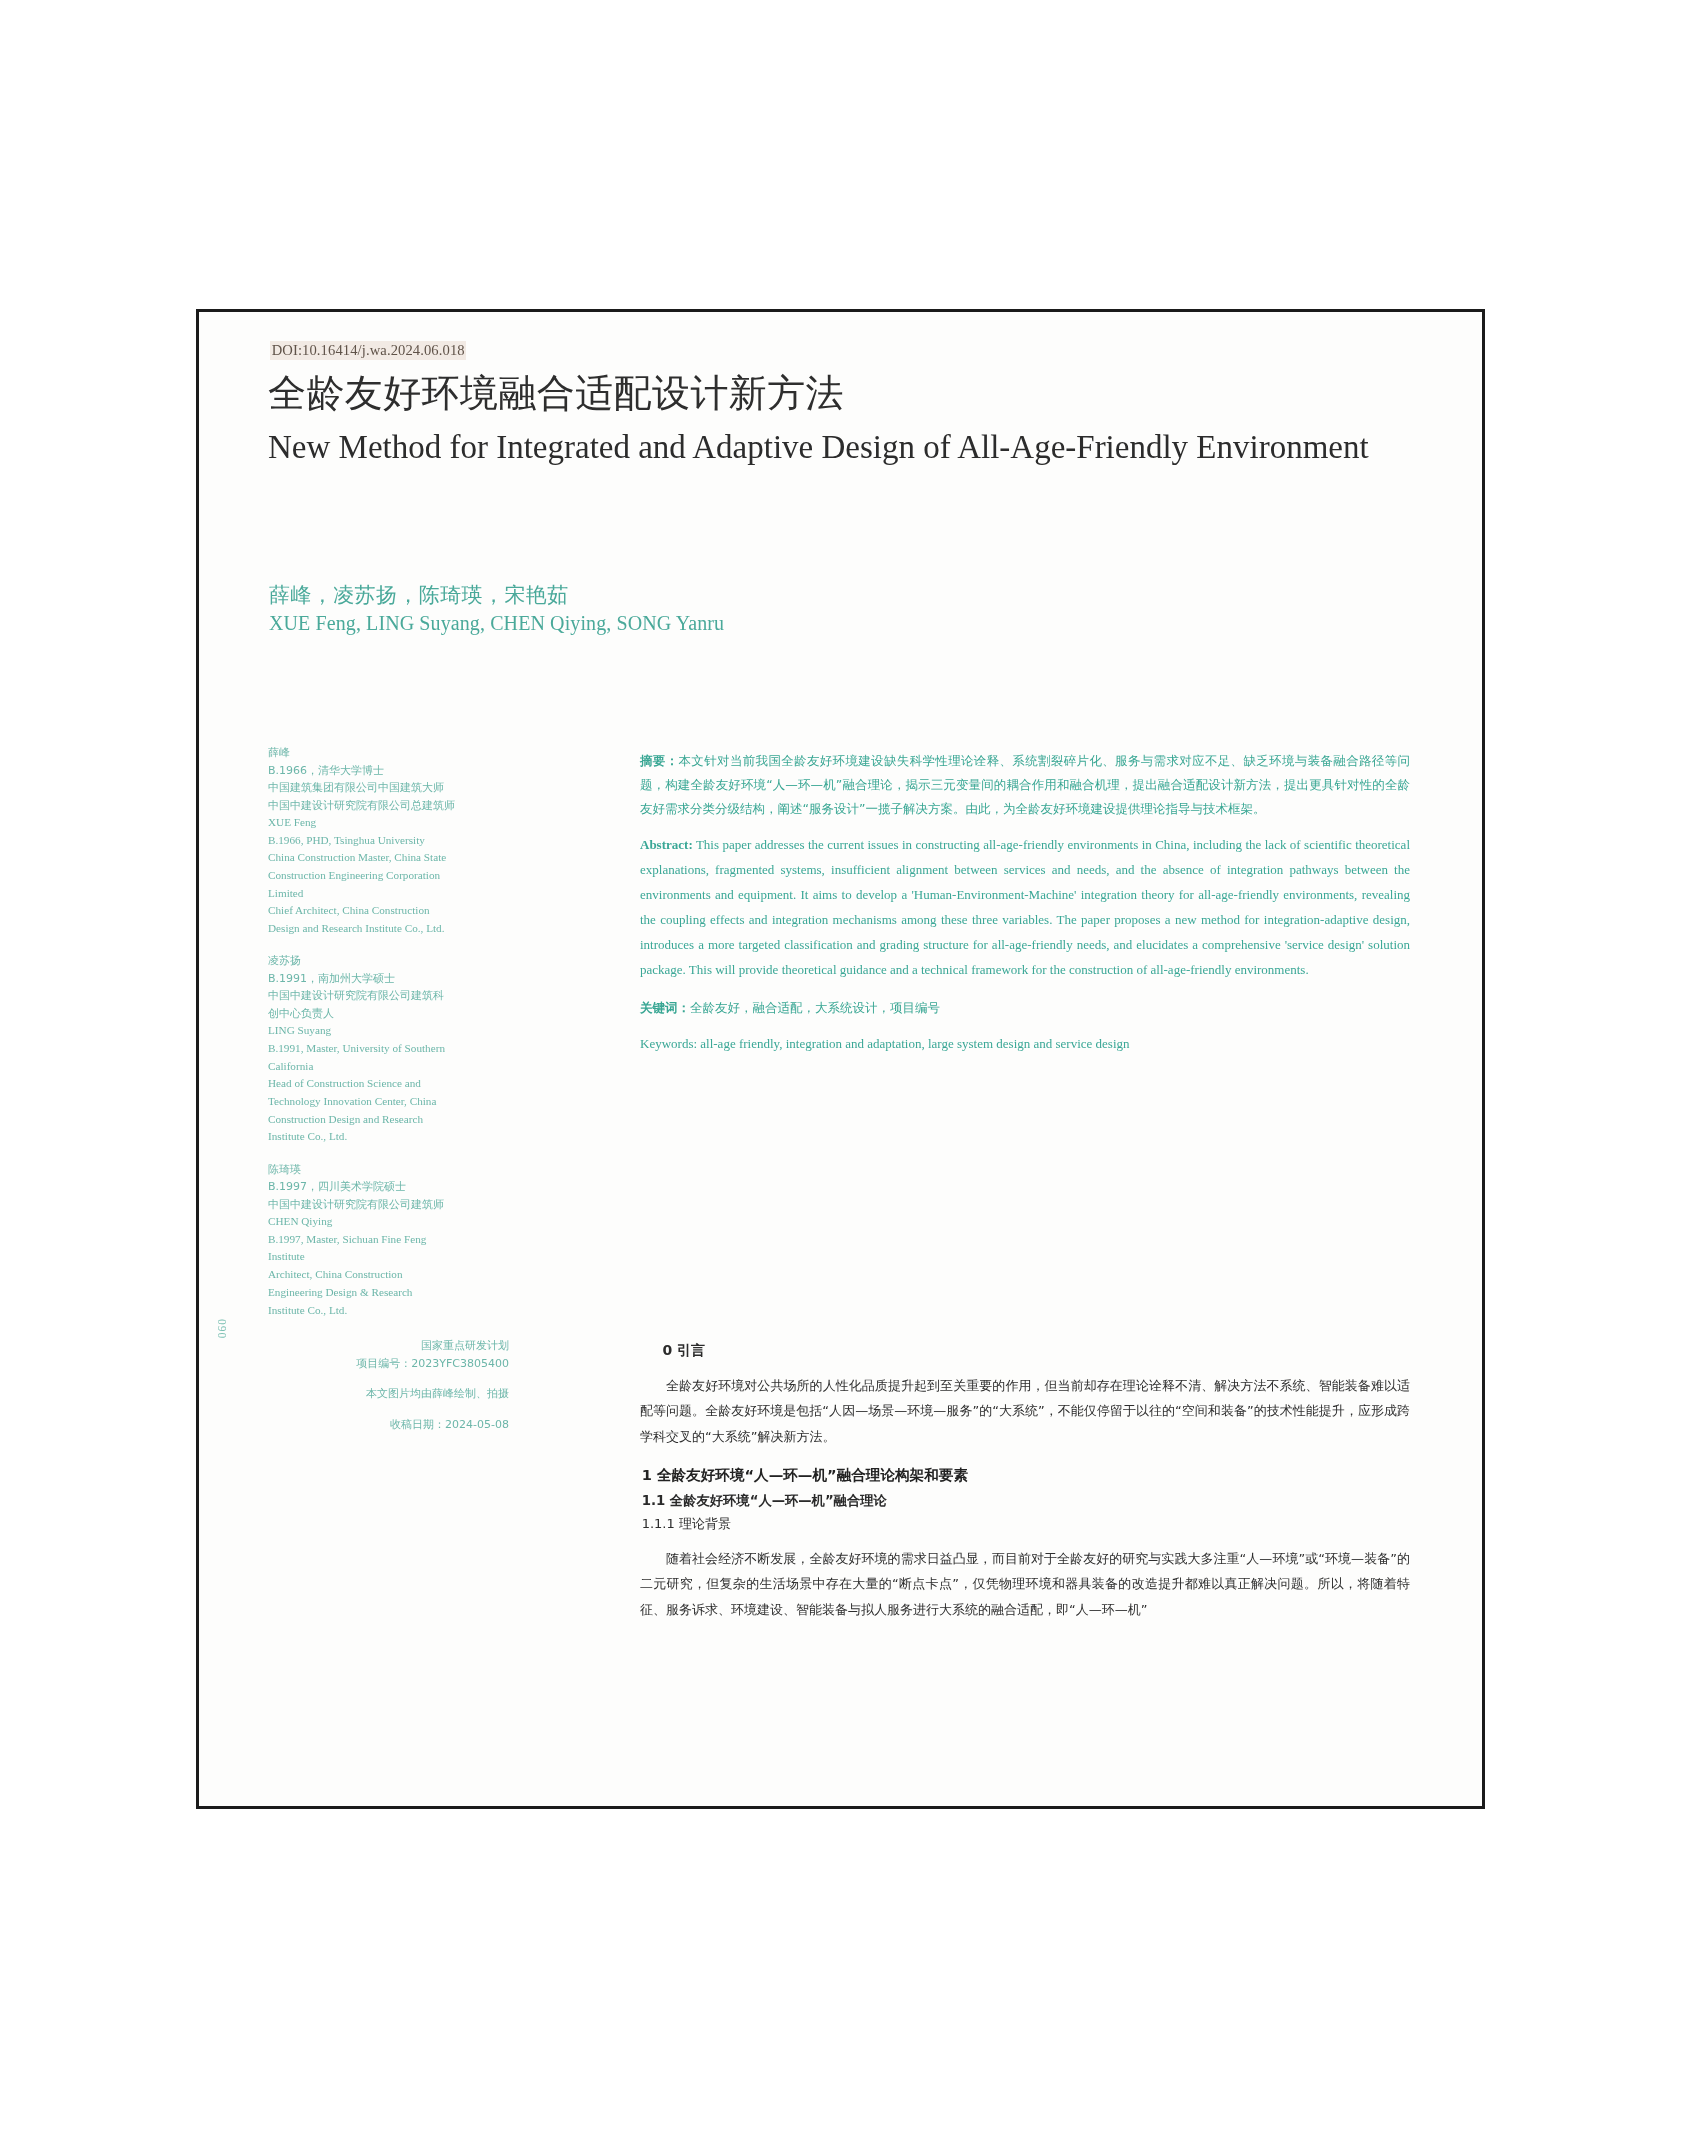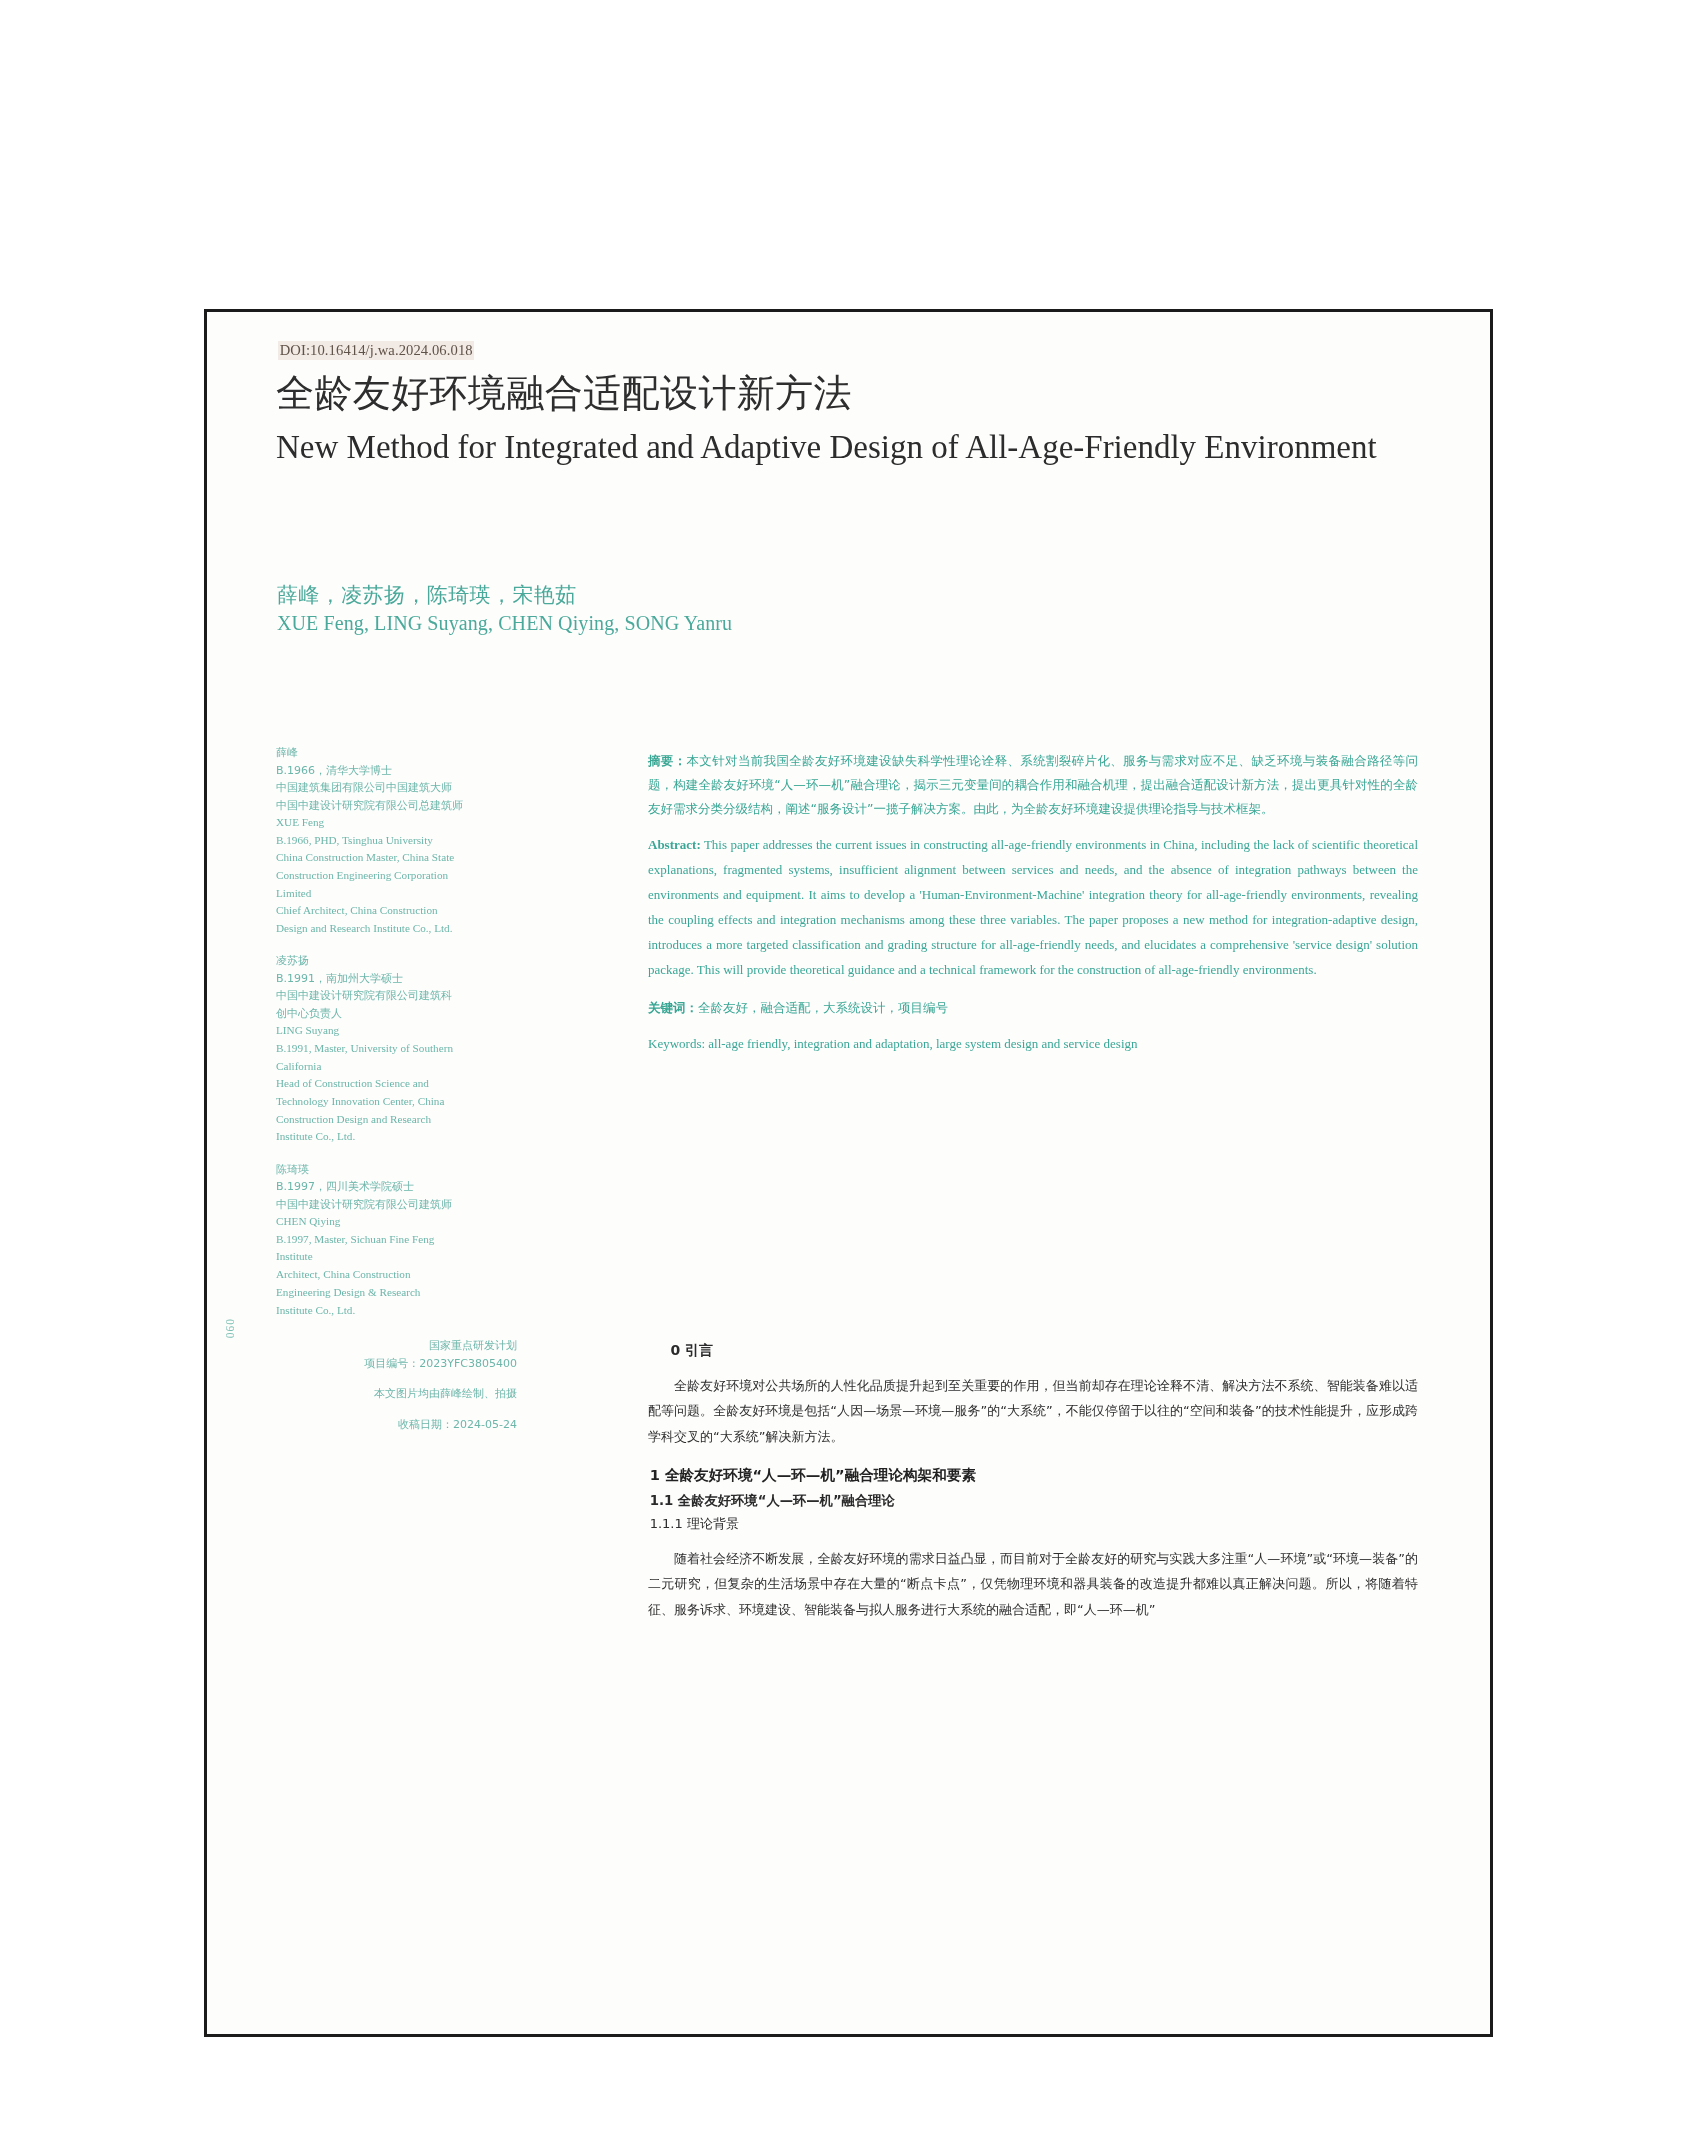--- a/index.html
+++ b/index.html
@@ -11,24 +11,24 @@
     width: 1707px;
     height: 2414px;
     font-family: "Liberation Serif", serif;
     position: relative;
     overflow: hidden;
   }
 
   
   #page-sheet {
     position: absolute;
-    left: 204px;
+    left: 196px;
     top: 309px;
     width: 1289px;
-    height: 1728px;
+    height: 1500px;
     background: #fefefe;
     border: 3.9px solid #1b1b1b;
     box-sizing: border-box;
   }
   #page-inner {
     position: absolute;
     left: 0; top: 0; right: 0; bottom: 0;
     background: #fdfdfc;
     overflow: hidden;
   }
@@ -316,21 +316,21 @@
         <div class="bio-line-en">Institute Co., Ltd.</div>
       </div>
 
 
       <div class="fund-block">
         <div>国家重点研发计划</div>
         <div>项目编号：2023YFC3805400</div>
         <div class="fund-gap"></div>
         <div>本文图片均由薛峰绘制、拍摄</div>
         <div class="fund-gap"></div>
-        <div>收稿日期：2024-05-24</div>
+        <div>收稿日期：2024-05-08</div>
       </div>
 
     </div>
 
     <div id="main-col">
       <p class="abs-zh"><span class="lbl">摘要：</span><span>本文针对当前我国全龄友好环境建设缺失科学性理论诠释、系统割裂碎片化、服务与需求对应不足、缺乏环境与装备融合路径等问题，构建全龄友好环境“人—环—机”融合理论，揭示三元变量间的耦合作用和融合机理，提出融合适配设计新方法，提出更具针对性的全龄友好需求分类分级结构，阐述“服务设计”一揽子解决方案。由此，为全龄友好环境建设提供理论指导与技术框架。</span></p>
 
       <p class="abs-en"><span class="lbl">Abstract:</span><span> This paper addresses the current issues in constructing all-age-friendly environments in China, including the lack of scientific theoretical explanations, fragmented systems, insufficient alignment between services and needs, and the absence of integration pathways between the environments and equipment. It aims to develop a 'Human-Environment-Machine' integration theory for all-age-friendly environments, revealing the coupling effects and integration mechanisms among these three variables. The paper proposes a new method for integration-adaptive design, introduces a more targeted classification and grading structure for all-age-friendly needs, and elucidates a comprehensive 'service design' solution package. This will provide theoretical guidance and a technical framework for the construction of all-age-friendly environments.</span></p>
 
       <p class="kw-zh"><span class="lbl">关键词：</span><span>全龄友好，融合适配，大系统设计，项目编号</span></p>

